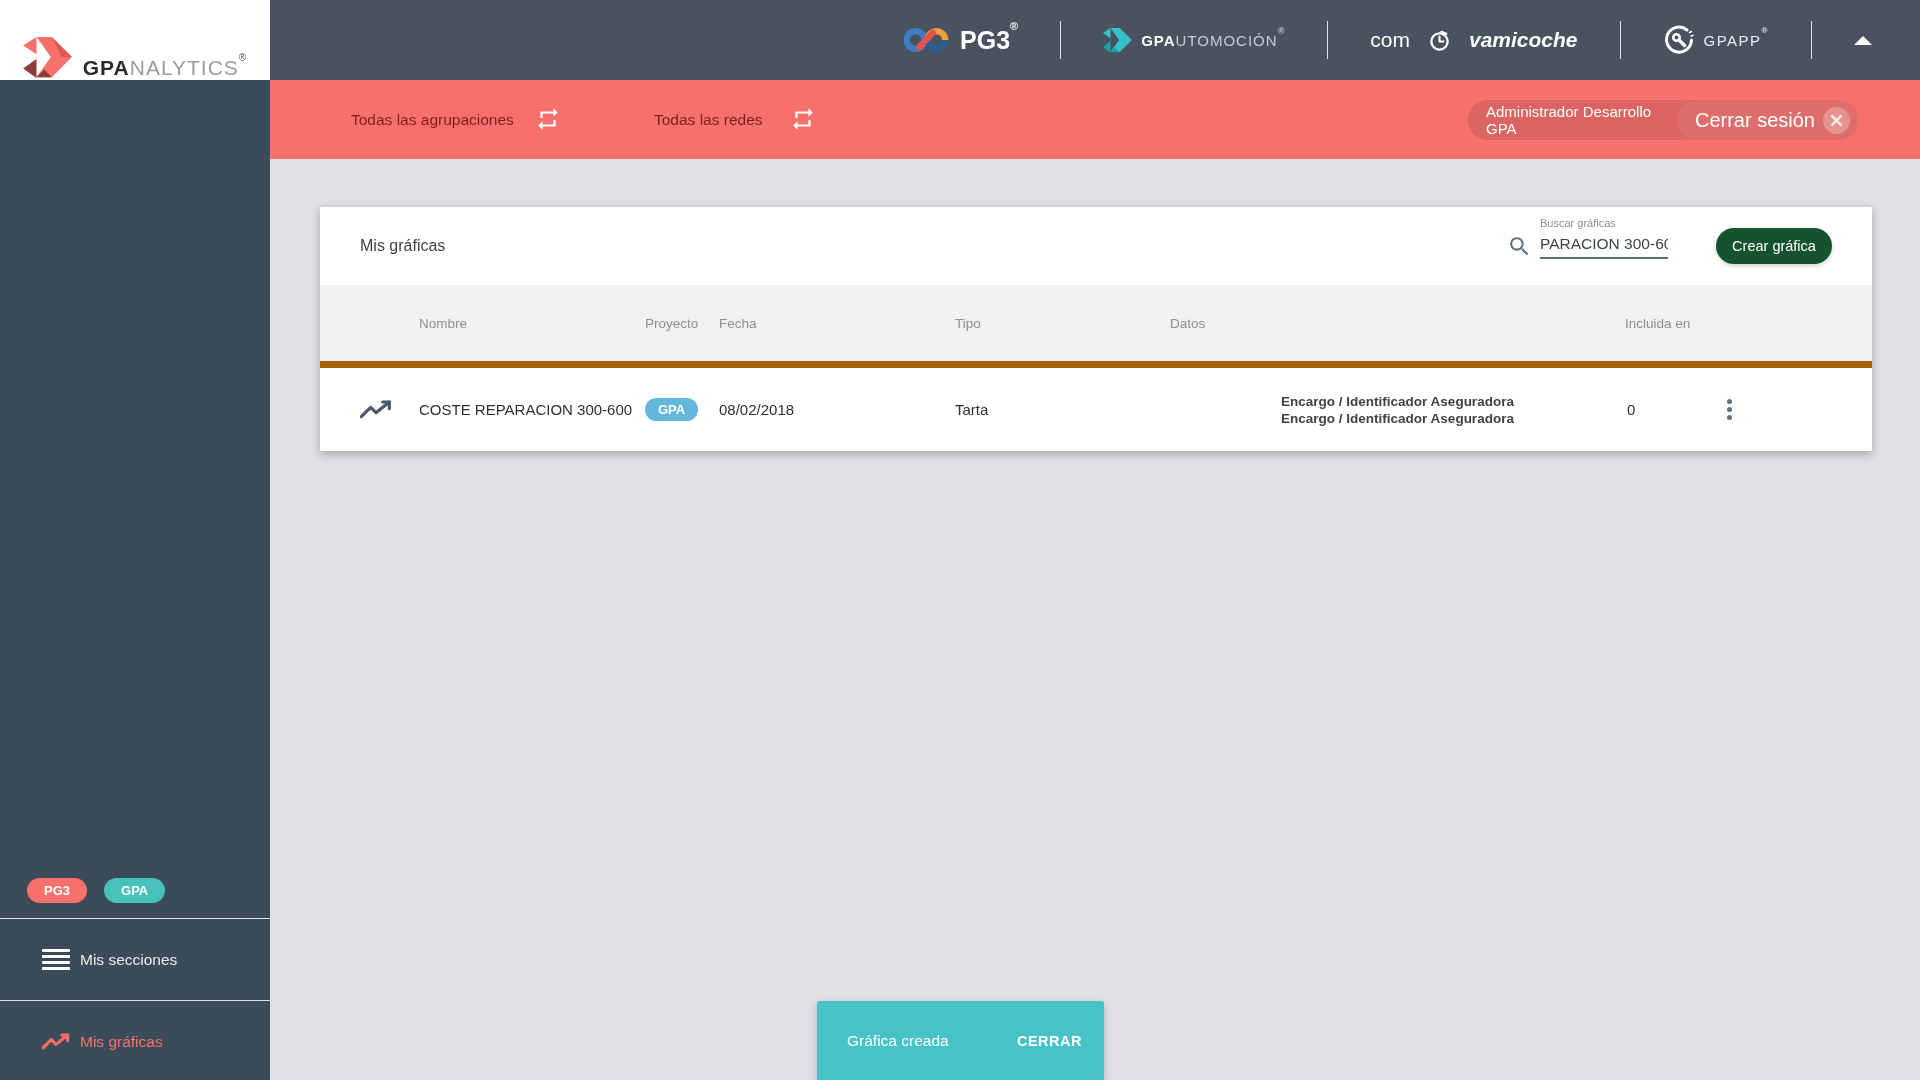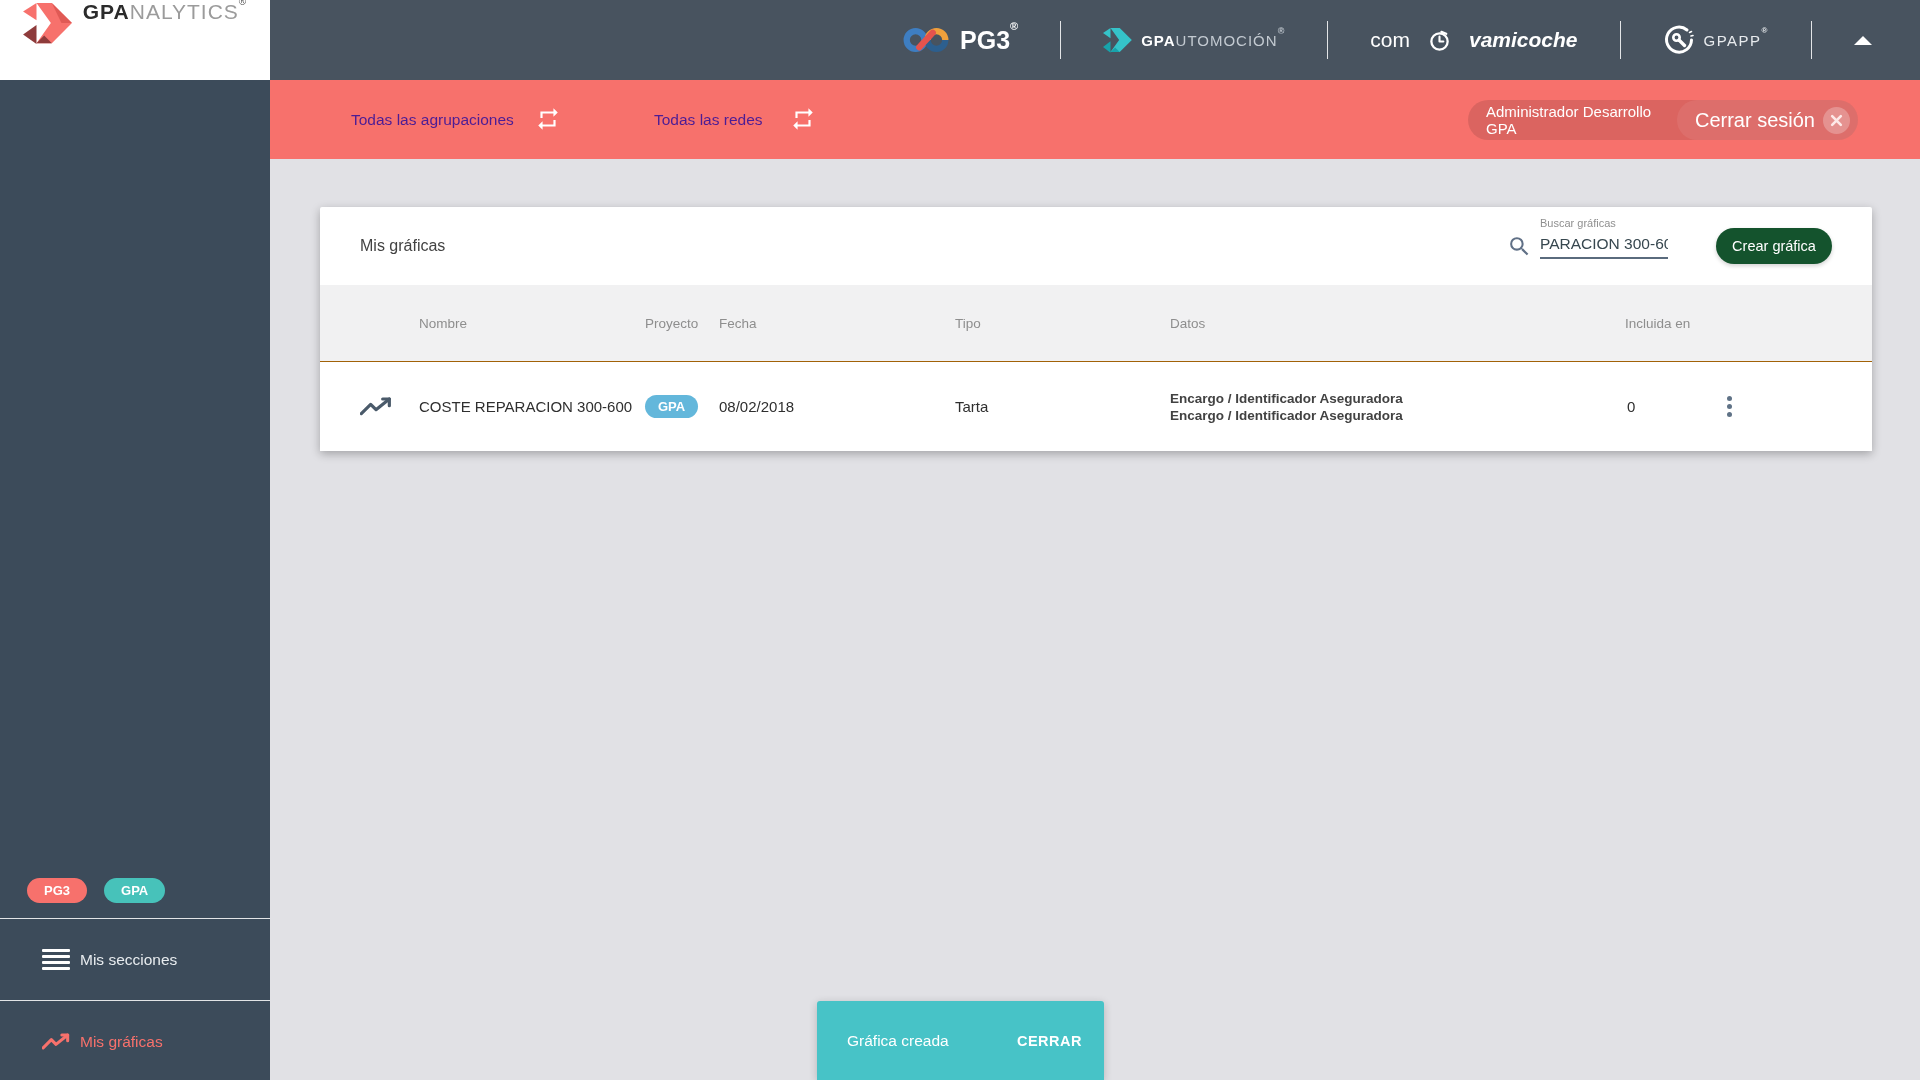--- a/index.html
+++ b/index.html
@@ -2,42 +2,42 @@
 <html><head>
 <meta charset="utf-8">
 <style>
   * { box-sizing: border-box; margin: 0; padding: 0; }
   html,body { width:1920px; height:1080px; overflow:hidden; }
   body { font-family:"Liberation Sans", sans-serif; background:#e1e1e5; position:relative; }
 
   
   .topbar { position:absolute; top:0; left:0; width:1920px; height:80px; background:#48535f;padding-left:36px; }
   .logo-box { position:absolute; top:0; left:0; width:270px; height:80px; background:#ffffff;
-              display:flex; align-items:flex-start; justify-content:center; gap:10px; }
+              display:flex; align-items:flex-end; justify-content:center; gap:10px; }
   .brand-text { font-size:21px; letter-spacing:1px; color:#9b9b9b; font-weight:400; position:relative; }
   .brand-text b { color:#2b2b2b; font-weight:700; }
   .brand-reg { font-size:10px; color:#555; vertical-align:top; position:relative; top:-4px; }
 
   .topbar-right { position:absolute; top:0; right:48px; height:80px; display:flex; align-items:center; }
   .tp-group { display:flex; align-items:center; color:#fff; white-space:nowrap; }
   .tp-div { width:1px; height:38px; background:rgba(255,255,255,0.85); margin:0 42px; }
   .pg3-text { font-size:25px; font-weight:700; color:#fff; margin-left:10px; }
   .reg-sup { font-size:11px; vertical-align:top; position:relative; top:-6px; font-weight:700; }
   .gpauto-text { font-size:15px; letter-spacing:1px; color:#c3cad1; margin-left:8px; }
   .gpauto-text b { color:#fff; font-weight:700; }
   .comv { font-size:21px; color:#fff; display:flex; align-items:center; gap:18px; }
   .comv .post { font-style:italic; font-weight:700; }
   .gpapp-text { font-size:15px; letter-spacing:1.5px; color:#e8ebee; margin-left:9px; }
   .caret-up { width:0; height:0; border-left:9px solid transparent; border-right:9px solid transparent;
               border-bottom:9px solid #ffffff; cursor:pointer; }
 
   
   .filterbar { position:absolute; top:80px; left:270px; width:1650px; height:79px; background:#f7716c; }
   .fb-label { position:absolute; top:0; height:79px; display:flex; align-items:center;
-              color:#4c1d95; font-size:15.5px; }
+              color:#7f1d1d; font-size:15.5px; }
   .fb-icon { position:absolute; top:26px; width:26px; height:26px; cursor:pointer; }
   .user-chip { position:absolute; left:1198px; top:20px; width:390px; height:40px;
                background:rgba(0,0,0,0.11); border-radius:20px; display:flex; align-items:center; }
   .user-chip-label { color:#ffffff; font-size:15px; padding-left:18px; flex:1; }
   .logout-btn { height:40px; border-radius:20px; background:rgba(255,255,255,0.07);
                 display:flex; align-items:center; gap:8px; padding:0 8px 0 18px; cursor:pointer; }
   .logout-text { color:#ffffff; font-size:20px; }
   .logout-x { width:27px; height:27px; border-radius:50%; background:rgba(255,255,255,0.25);
               display:flex; align-items:center; justify-content:center; }
 
@@ -68,32 +68,32 @@
   .search-input { width:128px; border:none; outline:none; border-bottom:2px solid #5a6b7d;
                   font-size:15.5px; color:#37474f; padding:2px 0 4px 0; background:transparent;
                   font-family:"Liberation Sans", sans-serif; }
   .create-btn { width:116px; height:36px; border:none; border-radius:18px; background:#14532d;
                 color:#ffffff; font-size:14.5px; cursor:pointer; font-family:"Liberation Sans", sans-serif;
                 box-shadow:0 2px 4px rgba(0,0,0,0.18); }
 
   .thead { height:76px; background:#f1f1f2; display:flex; align-items:center;
            color:#8e8e8e; font-size:13.5px; }
   .trow { height:90px; display:flex; align-items:center; font-size:15px; color:#2f2f2f;
-          background:#fff; border-top:1px solid #a16207; cursor:pointer; }
+          background:#fff; border-top:7px solid #a16207; cursor:pointer; }
   .c-icon { width:99px; display:flex; justify-content:flex-start; padding-left:40px; }
   .c-nombre { width:226px; }
   .c-proyecto { width:74px; }
   .c-fecha { width:236px; }
   .c-tipo { width:215px; }
   .c-datos { width:455px; }
   .c-incl { width:92px; }
   .c-menu { flex:1; display:flex; }
   .proj-badge { display:inline-block; background:#63b7db; color:#fff; font-size:13px; font-weight:700;
                 border-radius:12px; padding:4px 13px; }
-  .datos-line { font-size:13.5px; color:#424242; font-weight:700; line-height:17px; }
+  .datos-line { font-size:13.5px; color:#424242; font-weight:700; line-height:17px;text-align:center; }
   .kebab { width:24px; height:24px; display:flex; flex-direction:column; align-items:center;
            justify-content:center; gap:3px; cursor:pointer; }
   .kebab span { width:5px; height:5px; border-radius:50%; background:#5f7286; }
   .incl-val { padding-left:2px; }
 
   
   .snackbar { position:absolute; left:817px; top:1001px; width:287px; height:79px; background:#47c3c7;
               border-radius:3px 3px 0 0; display:flex; align-items:center; color:#ffffff;
               padding:0 22px 0 30px; box-shadow:0 2px 8px rgba(0,0,0,0.2); }
   .snack-msg { font-size:15.5px; flex:1; }

